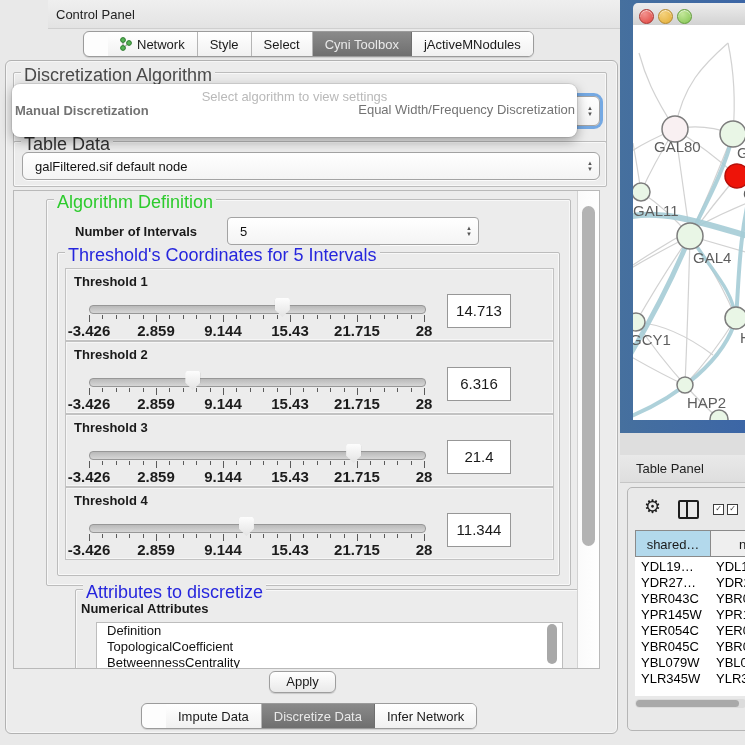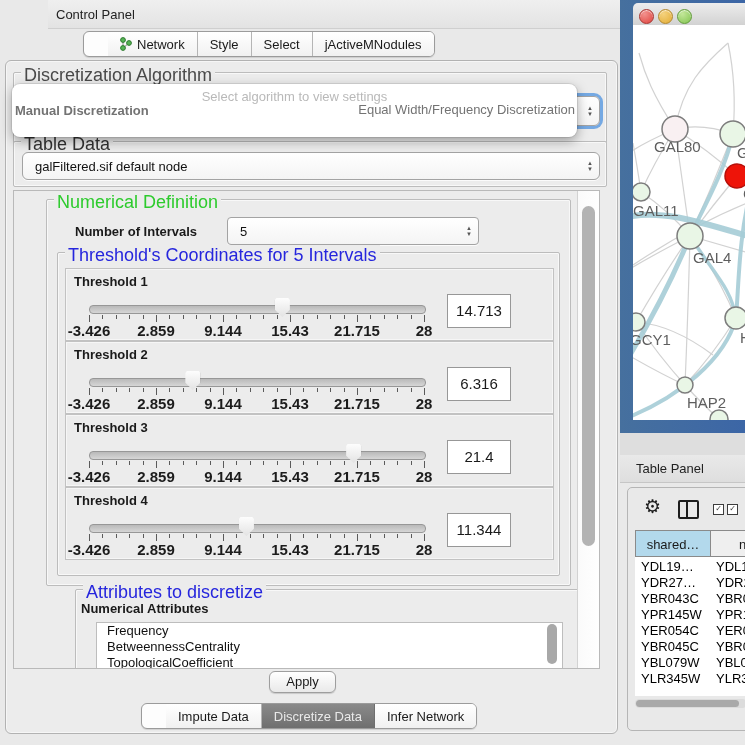--- a/index.html
+++ b/index.html
@@ -95,20 +95,23 @@
           <circle cx="9" cy="6" r="2.4" fill="#56b456" stroke="#2f7a2f"></circle>
         </svg>
         <span>Network</span>
       </div>
       <div class="seg-tab">
         <span>Style</span>
       </div>
       <div class="seg-tab">
         <span>Select</span>
       </div>
+      <div class="seg-tab sel">
+        <span>Cyni Toolbox</span>
+      </div>
       <div class="seg-tab">
         <span>jActiveMNodules</span>
       </div>
     </div>
 
   <div class="abs" id="outer-panel"></div>
 
   <div class="abs group" style="left:13px;top:72px;width:592px;height:74px;background:#ececec;">
     <span class="group-title gt-gray">Discretization Algorithm</span>
   </div>
@@ -133,21 +136,21 @@
     <span class="val">galFiltered.sif default node</span>
     <span class="arrows">
         <span>▲</span>
         <span>▼</span>
       </span>
   </div>
 
   <div class="abs" id="viewport">
 
     <div class="abs group" style="left:32px;top:8px;width:523px;height:385px;">
-      <span class="group-title gt-green">Numerical Definition</span>
+      <span class="group-title gt-green">Algorithm Definition</span>
 
       <span class="abs" style="left:28px;top:24px;font-weight:bold;">Number of Intervals</span>
       <div class="combo" style="left:180px;top:17px;width:250px;height:26px;border-radius:4px;">
         <span class="val">5</span>
         <span class="arrows">
             <span>▲</span>
             <span>▼</span>
           </span>
       </div>
 
@@ -322,23 +325,23 @@
             </div>
             <div class="th-value">11.344</div>
           </div>
         </div>
     </div>
 
     <div class="abs group" style="left:32px;top:398px;width:523px;height:86px;margin-left:29px;">
       <span class="group-title gt-blue">Attributes to discretize</span>
       <span class="abs" style="left:5px;top:11px;font-weight:bold;">Numerical Attributes</span>
       <div class="abs" id="attr-list">
-          <div class="attr-item">Frequency</div>
+          <div class="attr-item">Definition</div>
+          <div class="attr-item">TopologicalCoefficient</div>
           <div class="attr-item">BetweennessCentrality</div>
-          <div class="attr-item">TopologicalCoefficient</div>
         </div>
       <div class="abs" style="left:471px;top:34px;width:10px;height:40px;background:#a8a8a8;border-radius:5px;"></div>
     </div>
 
     <div class="abs vtrack" style="left:563px;top:0;width:22px;height:477px;">
       <div class="abs vthumb" style="left:4px;top:15px;width:13px;height:340px;"></div>
     </div>
   </div>
 
   <div class="aqua-btn" style="left:269px;top:671px;width:65px;height:20px;line-height:20px;">Apply</div>

